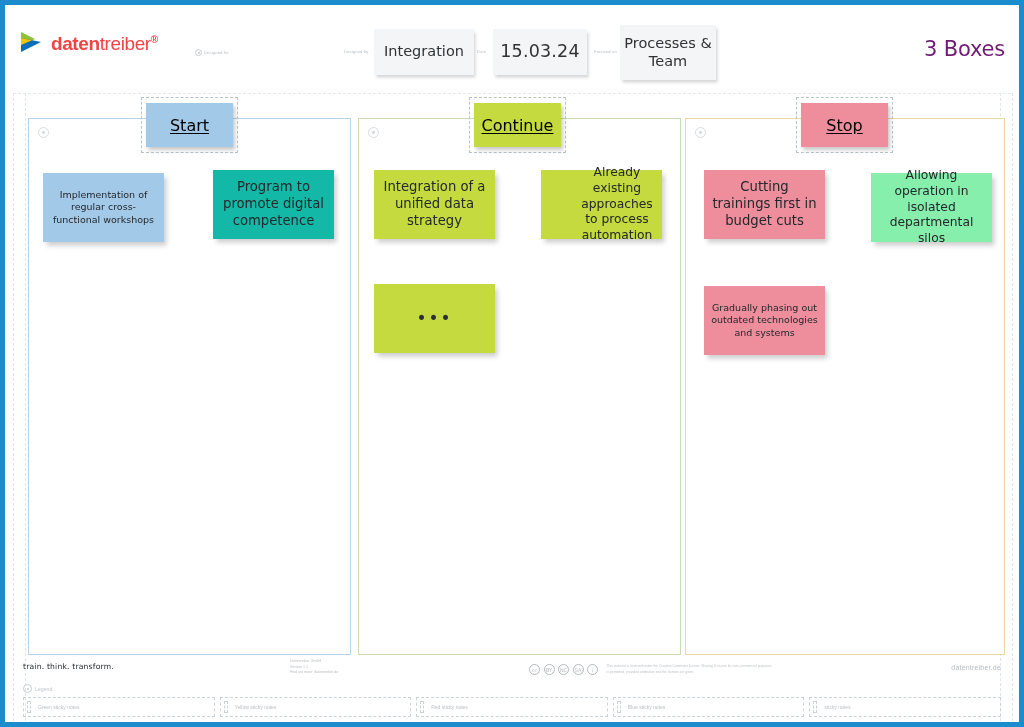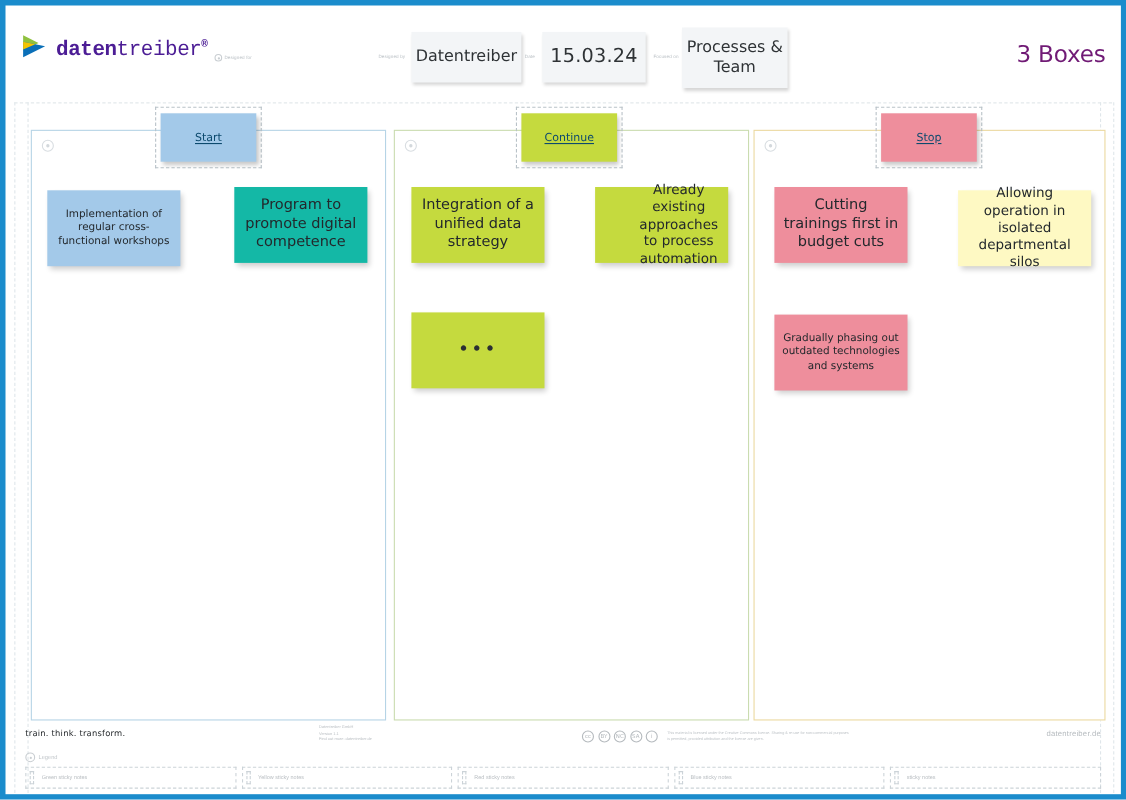--- a/index.html
+++ b/index.html
@@ -49,22 +49,22 @@
     left: 14px;
     top: 26px;
     display: flex;
     align-items: center;
     gap: 6px;
   }
   #logo .mark { display: block; }
   #logo .word {
     font-size: 19px;
     letter-spacing: -0.4px;
-    color: #4c1d95;
-    font-family: Liberation Mono, monospace;
+    color: #ef4444;
+    font-family: Liberation Sans, sans-serif;
   }
   #logo .word b { font-weight: 700; }
   #logo .word span.light { font-weight: 400; }
   #logo .reg {
     font-size: 10px;
     vertical-align: super;
     font-weight: 700;
   }
 
   .meta-label {
@@ -169,22 +169,22 @@
 
   .head-note {
     width: 87px;
     height: 44px;
     display: flex;
     align-items: center;
     justify-content: center;
     box-shadow: 2px 3px 4px rgba(0,0,0,0.22);
   }
   .head-note span {
-    font-size: 10px;
-    color: #0c4a6e;
+    font-size: 16px;
+    color: #000000;
     text-decoration: underline;
     text-underline-offset: 2px;
     font-family: "DejaVu Sans", sans-serif;
   }
   .note-blue  { background: #a3c9e9; }
   .note-green { background: #c5da3e; }
   .note-red   { background: #ee8e9c; }
 
   
   .note {
@@ -357,21 +357,21 @@
     <div class="meta-label" style="left:339px">
       <span>Designed by</span>
     </div>
     <div class="meta-label" style="left:472px">
       <span>Date</span>
     </div>
     <div class="meta-label" style="left:589px">
       <span>Focused on</span>
     </div>
 
-    <div class="field" id="field-author">Datentreiber</div>
+    <div class="field" id="field-author">Integration</div>
     <div class="field" id="field-date">15.03.24</div>
     <div class="field" id="field-focus">Processes &amp; Team</div>
 
     <div id="board-title">3 Boxes</div>
   </div>
 
   <div class="column" id="col-start">
     <div class="col-badge"></div>
   </div>
   <div class="column" id="col-continue">
@@ -398,21 +398,21 @@
   </div>
 
   <div class="note w1 fs-s" style="left:38px;  top:168px; background:#a3c9e9;">Implementation of regular cross-functional workshops</div>
   <div class="note w2 fs-l" style="left:208px; top:165px; background:#14b8a6;">Program to promote digital competence</div>
 
   <div class="note w2 fs-l" style="left:369px; top:165px; background:#c5da3e;">Integration of a unified data strategy</div>
   <div class="note w2 fs-m" style="left:536px; top:165px; background:#c5da3e;padding-left:37px;">Already existing approaches to process automation</div>
   <div class="note w2 dots" style="left:369px; top:279px; background:#c5da3e;">•••</div>
 
   <div class="note w2 fs-l" style="left:699px; top:165px; background:#ee8e9c;">Cutting trainings first in budget cuts</div>
-  <div class="note w2 fs-m" style="left:866px; top:168px; background:#fef9c3;">Allowing operation in isolated departmental silos</div>
+  <div class="note w2 fs-m" style="left:866px; top:168px; background:#86efac;">Allowing operation in isolated departmental silos</div>
   <div class="note w2 fs-s" style="left:699px; top:281px; background:#ee8e9c;">Gradually phasing out outdated technologies and systems</div>
 
   <div id="footer">
     <div id="tagline">train. think. transform.</div>
     <div id="imprint">Datentreiber GmbH
 Version 1.1
 Find out more: datentreiber.de</div>
 
     <div id="cc-row">
       <span class="cc">cc</span>

